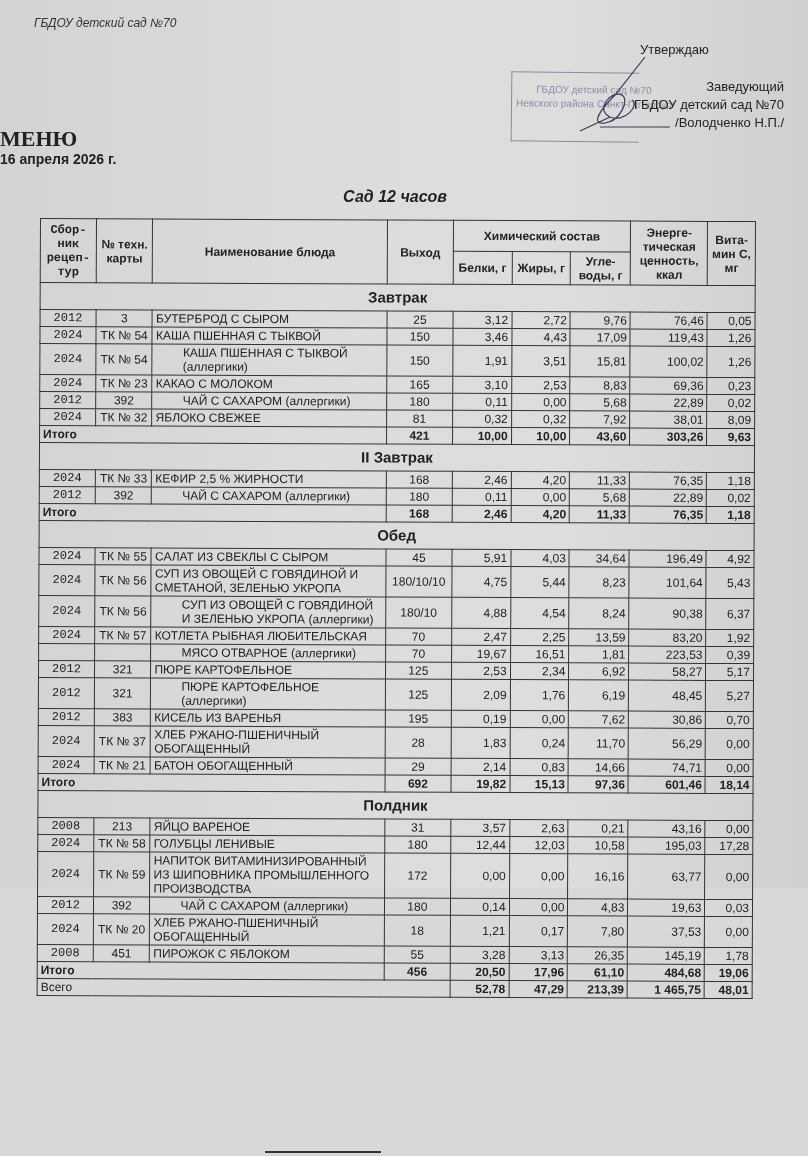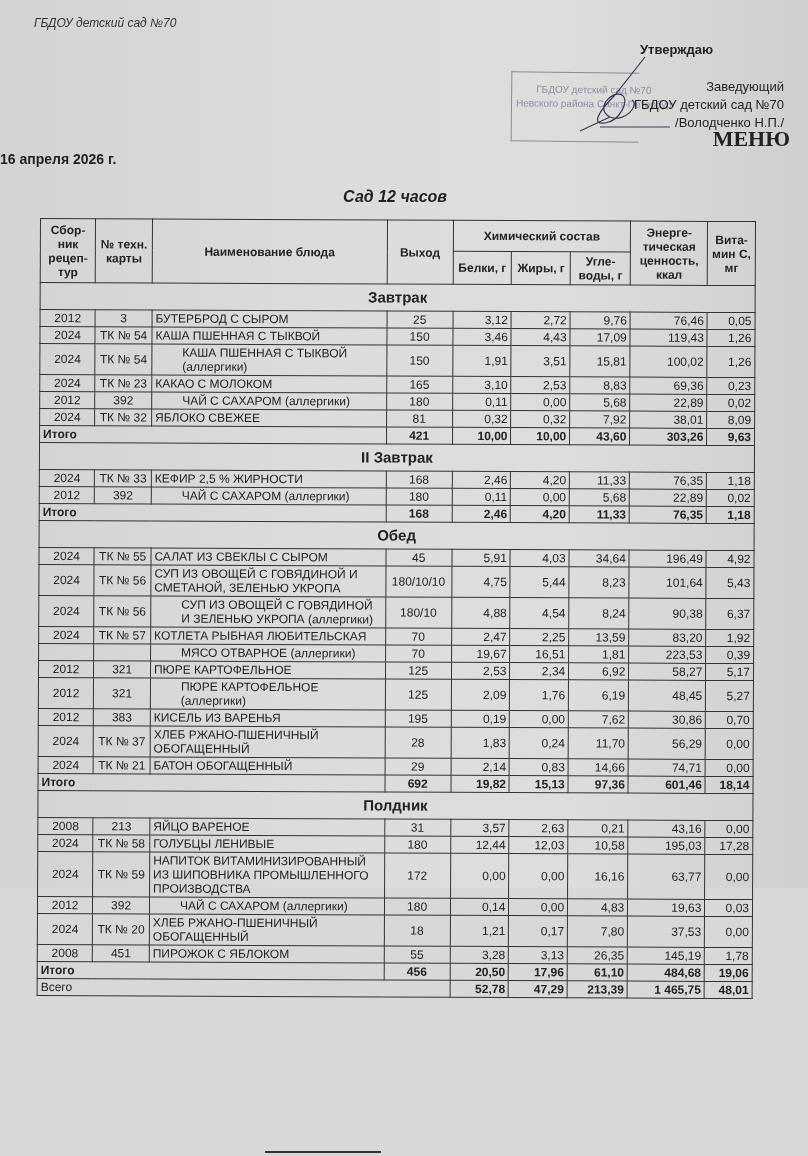--- a/index.html
+++ b/index.html
@@ -13,40 +13,40 @@
     .page {
       position: absolute; left: 0; top: 0; width: 808px; height: 888px;
       background: linear-gradient(90deg, #d3d3d1 0%, #dcdcda 40%, #dddddb 70%, #cfcfcd 100%);
     }
     .org-header {
       position: absolute; left: 34px; top: 16px;
       font-size: 12px; font-style: italic; color: #333;
     }
     .approve {
       position: absolute; left: 640px; top: 42px;
-      font-size: 13px; font-weight: bold;
+      font-size: 13px; font-weight: normal;
     }
     .stamp {
       position: absolute; left: 511px; top: 72px; width: 128px; height: 70px;
       border-left: 1px solid #8a8aa0; border-top: 1px solid #8a8aa0; border-bottom: 1px solid #8a8aa0;
       transform: rotate(0.6deg);
       color: #8c8ca8; font-size: 10px; line-height: 14px;
       padding: 10px 0 0 4px; box-sizing: border-box;
       overflow: visible; white-space: nowrap;
     }
     .stamp .l1 { padding-left: 20px; }
     .signature {
       position: absolute; left: 560px; top: 55px; width: 110px; height: 80px;
     }
     .sign-block {
       position: absolute; right: 24px; top: 78px; text-align: right;
       font-size: 13px; line-height: 18px;
     }
     .title {
-      position: absolute; left: 0; width: 790px; top: 126px; text-align: right;
+      position: absolute; left: 0; width: 790px; top: 126px; text-align: left;
       font-family: "Liberation Serif", serif; font-weight: bold; font-size: 22px;
     }
     .date {
       position: absolute; left: 0; width: 790px; top: 151px; text-align: left;
       font-weight: bold; font-size: 14px;
     }
     .subtitle {
       position: absolute; left: 0; width: 790px; top: 188px; text-align: center;
       font-weight: bold; font-size: 16px; font-style: italic;
     }
@@ -56,21 +56,21 @@
       font-size: 12px;
       transform: rotate(0.25deg); transform-origin: left top;
     }
     table.menu td, table.menu th {
       border: 1px solid #333;
       padding: 1px 3px;
       line-height: 14px;
       vertical-align: middle;
     }
     table.menu th { font-weight: bold; text-align: center; font-size: 12px; }
-    .c-col { width: 50px; text-align: center; }
+    .c-col { width: 50px; text-align: center; font-family: Liberation Mono, monospace; }
     .t-col { width: 52px; text-align: center; }
     .n-col { width: 214px; text-align: left; }
     .o-col { width: 60px; text-align: center; }
     .num { text-align: right; }
     .bel { width: 54px; } .zhi { width: 54px; } .ugl { width: 56px; }
     .en { width: 72px; } .vit { width: 42px; }
     .section td {
       text-align: center; font-weight: bold; font-size: 15px;
       height: 24px; padding: 2px;
     }

